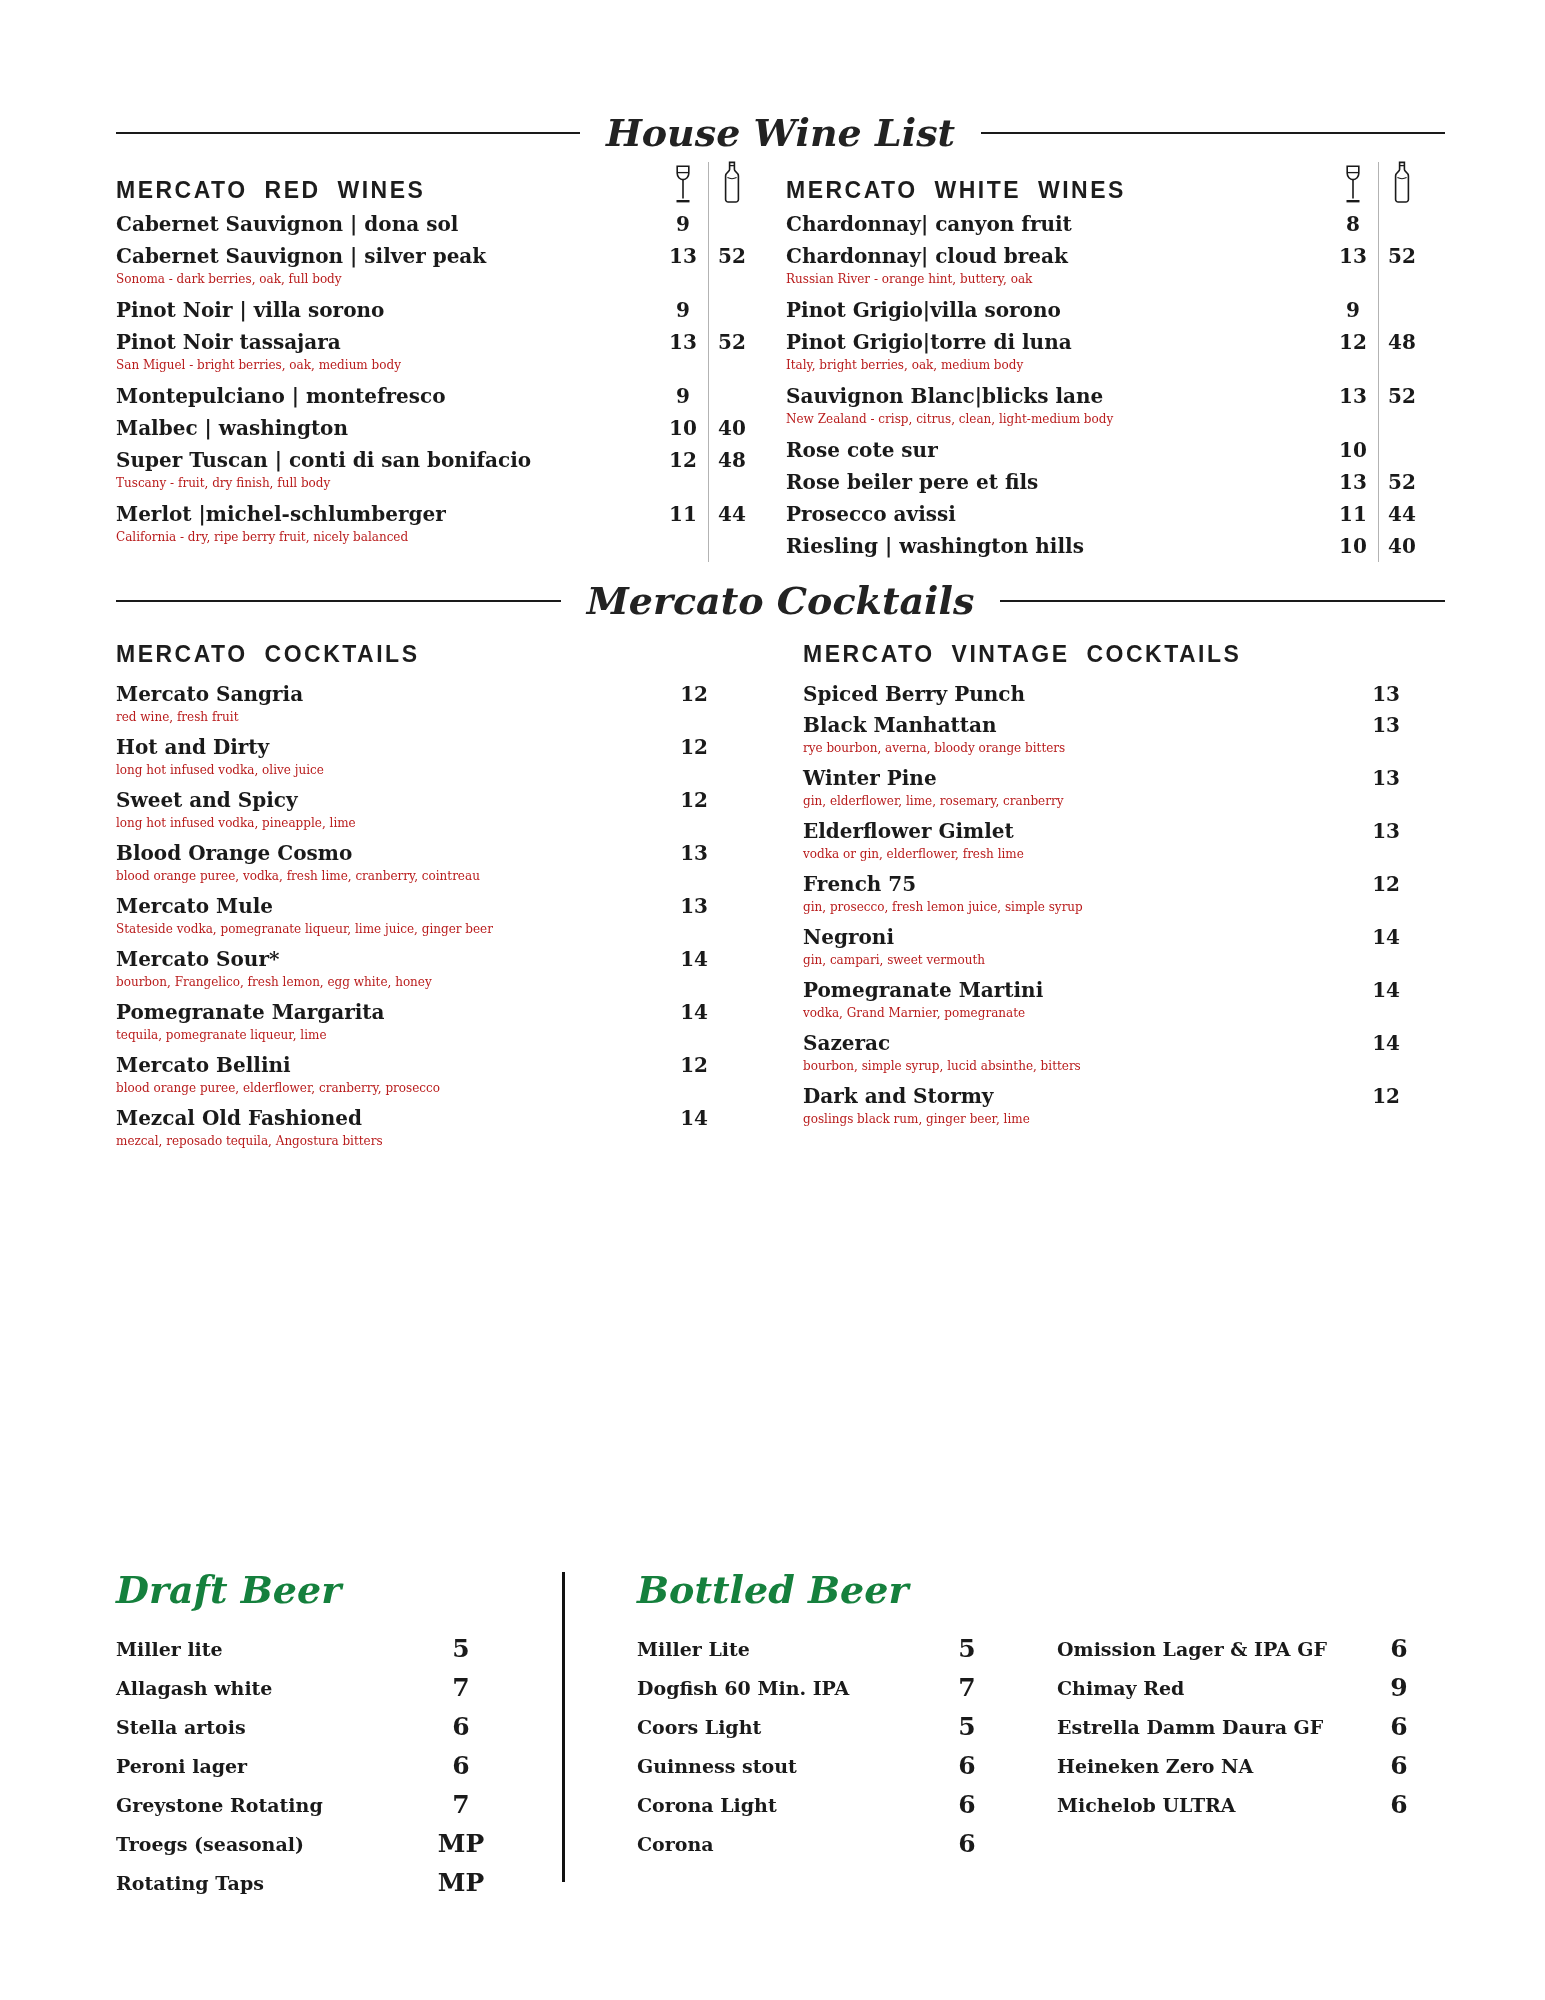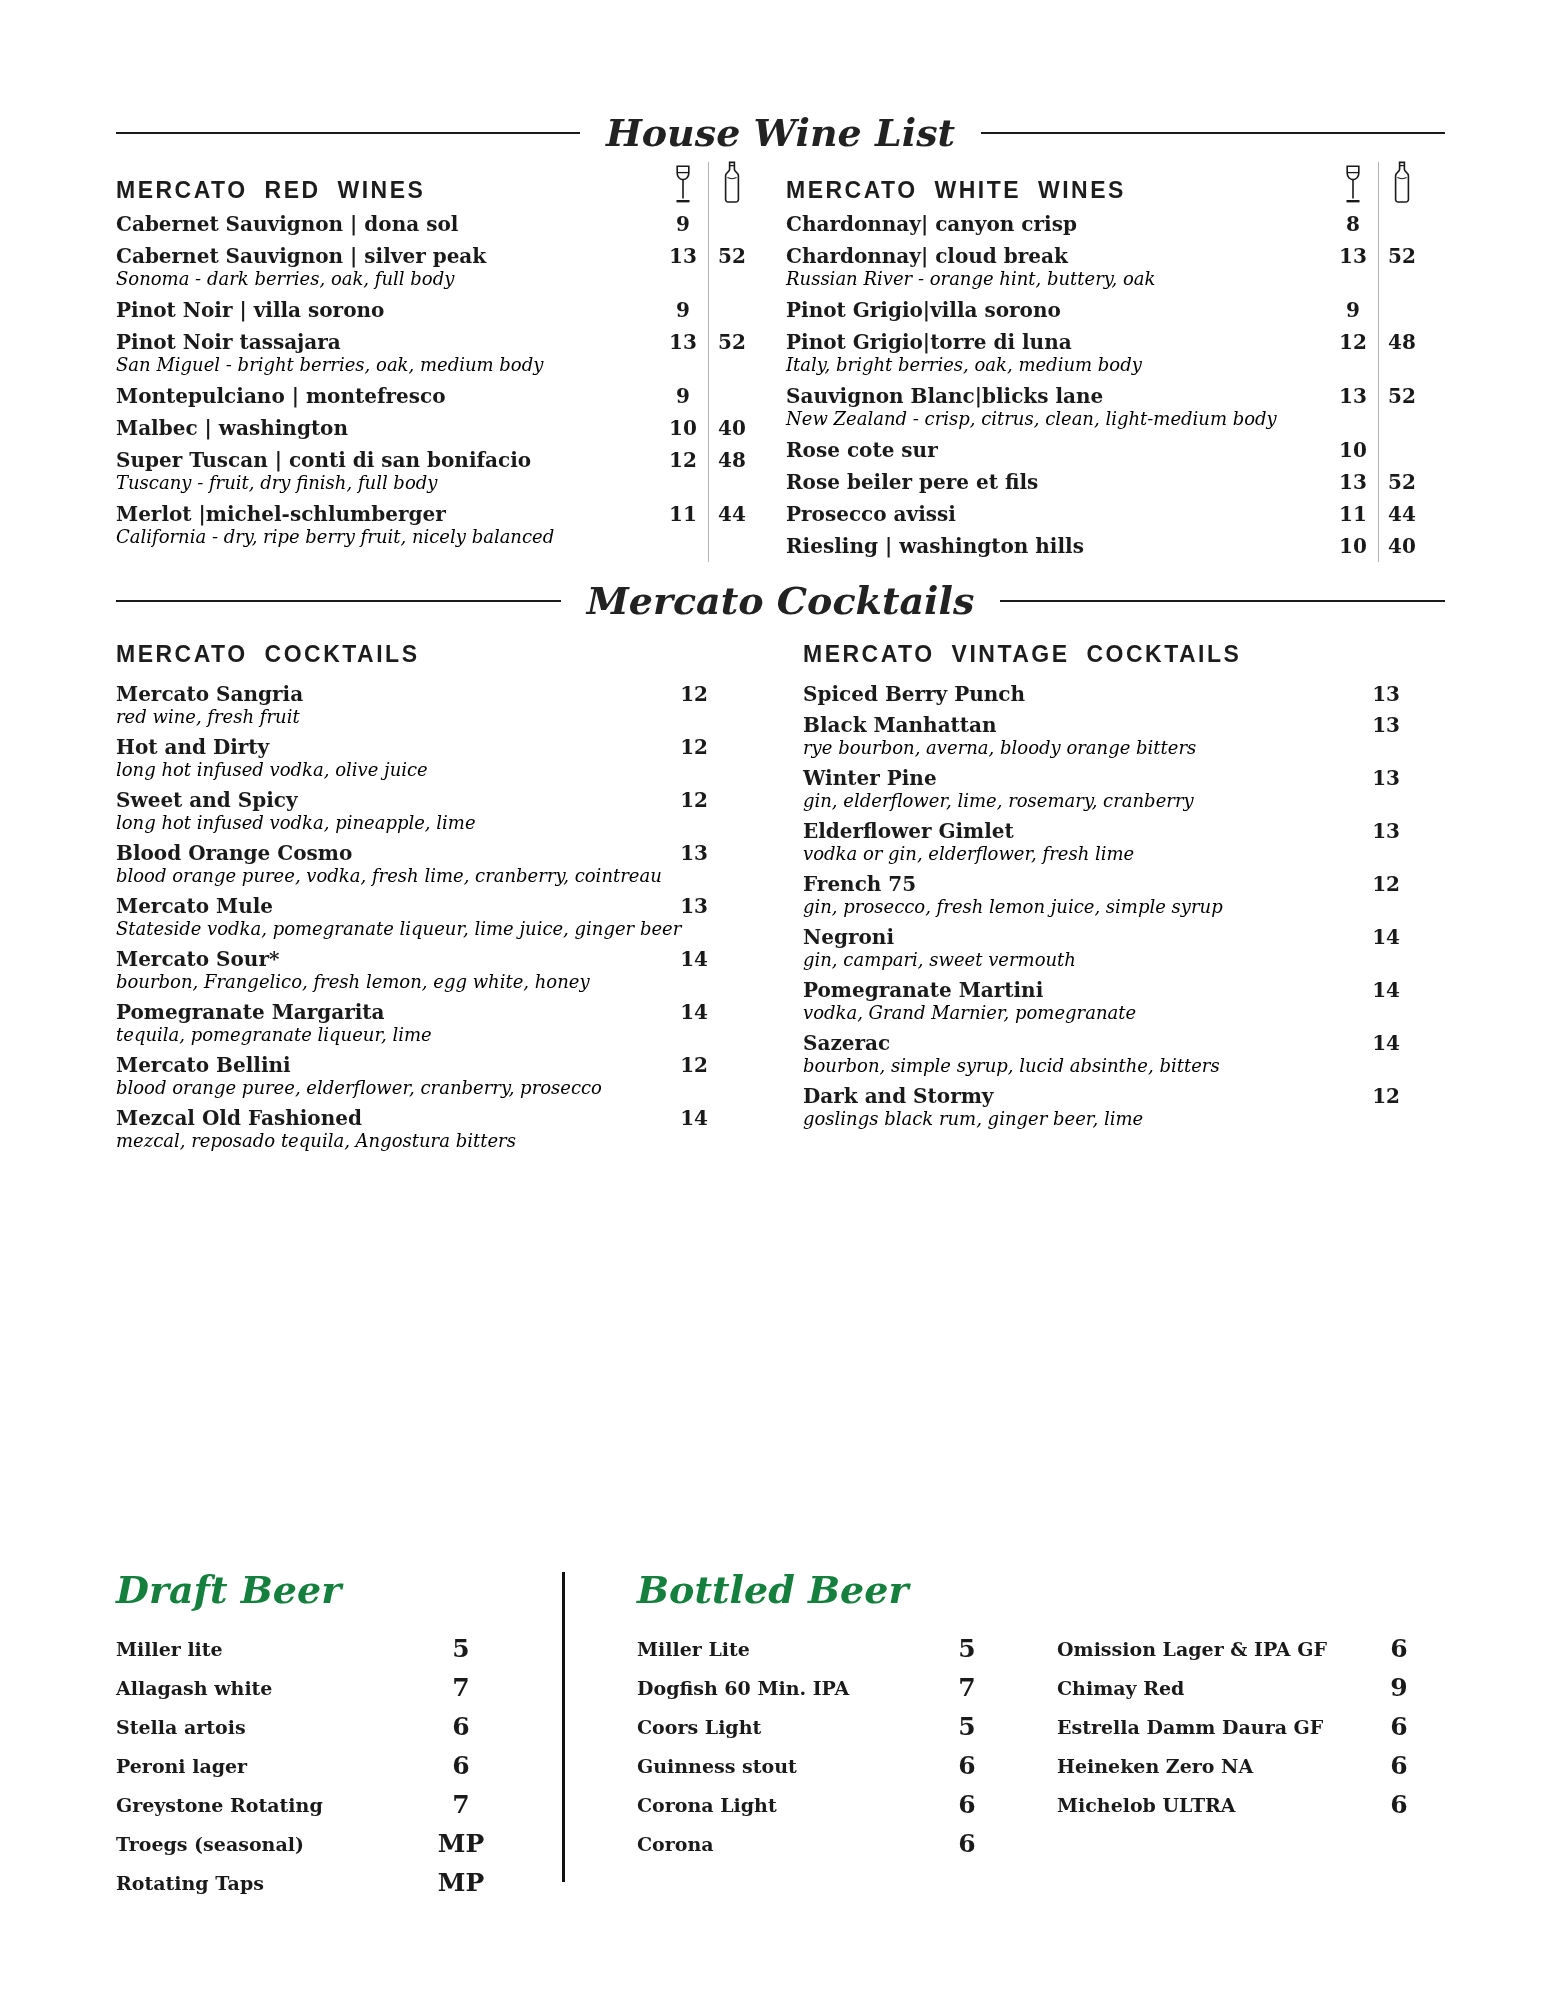--- a/index.html
+++ b/index.html
@@ -23,21 +23,21 @@
   }
   
   .wine-columns{position:absolute;top:160px;left:116px;display:flex;gap:30px;}
   .wine-columns > div{width:640px;position:relative;}
   .wine-col .vline{position:absolute;left:592px;top:2px;bottom:4px;width:1px;background:#b3b3b3;}
   .wine-head{display:grid;grid-template-columns:542px 50px 48px;align-items:end;height:44px;margin-bottom:8px;}
   .icon-cell{display:flex;justify-content:center;align-items:flex-end;}
   .wine-item{display:grid;grid-template-columns:542px 50px 48px;margin-bottom:8px;}
   .item-name{font-size:20px;font-weight:700;line-height:24px;white-space:nowrap;}
   .price{font-size:20px;font-weight:700;line-height:24px;text-align:center;}
-  .item-desc{grid-column:1/-1;font-size:18px;line-height:22px;color:#000000;white-space:pre-line;font-style:italic;}
+  .item-desc{grid-column:1/-1;font-size:12px;line-height:22px;color:#b91c1c;white-space:pre-line;}
   
   .cocktail-columns{position:absolute;top:641px;left:116px;display:flex;gap:95px;}
   .cocktail-columns > div:nth-of-type(1){width:592px;}
   .cocktail-columns > div:nth-of-type(2){width:597px;}
   .cocktail-head{margin-bottom:14px;}
   .cocktail-item{display:grid;grid-template-columns:1fr 60px;margin-bottom:7px;}
   .cocktail-item .price{text-align:right;}
   
   .beer-title{font-style:italic;font-weight:700;font-size:38px;line-height:44px;margin-bottom:22px;color:#15803d;}
   .draft-block{position:absolute;left:116px;top:1568px;width:380px;}
@@ -150,21 +150,21 @@
             <svg width="16" height="43" viewBox="0 0 16 43">
               <path d="M5.6 1.4 h4.8 v7.2 c0 2.3 4 3.1 4 6.2 v23.6 a2.6 2.6 0 0 1 -2.6 2.6 h-7.6 a2.6 2.6 0 0 1 -2.6 -2.6 v-23.6 c0 -3.1 4 -3.9 4 -6.2 z" fill="none" stroke="#1a1a1a" stroke-width="1.6"></path>
               <line x1="5.6" y1="4.6" x2="10.4" y2="4.6" stroke="#1a1a1a" stroke-width="1.3"></line>
               <path d="M3.4 16.6 q4.6 2.2 9.2 0" fill="none" stroke="#1a1a1a" stroke-width="1.1"></path>
             </svg>
           </div>
         </div>
         <div class="wine-items">
 
         <div class="wine-item">
-              <div class="item-name">Chardonnay| canyon crisp</div>
+              <div class="item-name">Chardonnay| canyon fruit</div>
               <div class="price">8</div>
 
             </div>
           <div class="wine-item">
               <div class="item-name">Chardonnay| cloud break</div>
               <div class="price">13</div>
               <div class="price">52</div>
               <div class="item-desc">Russian River - orange hint, buttery, oak</div>
             </div>
           <div class="wine-item">

